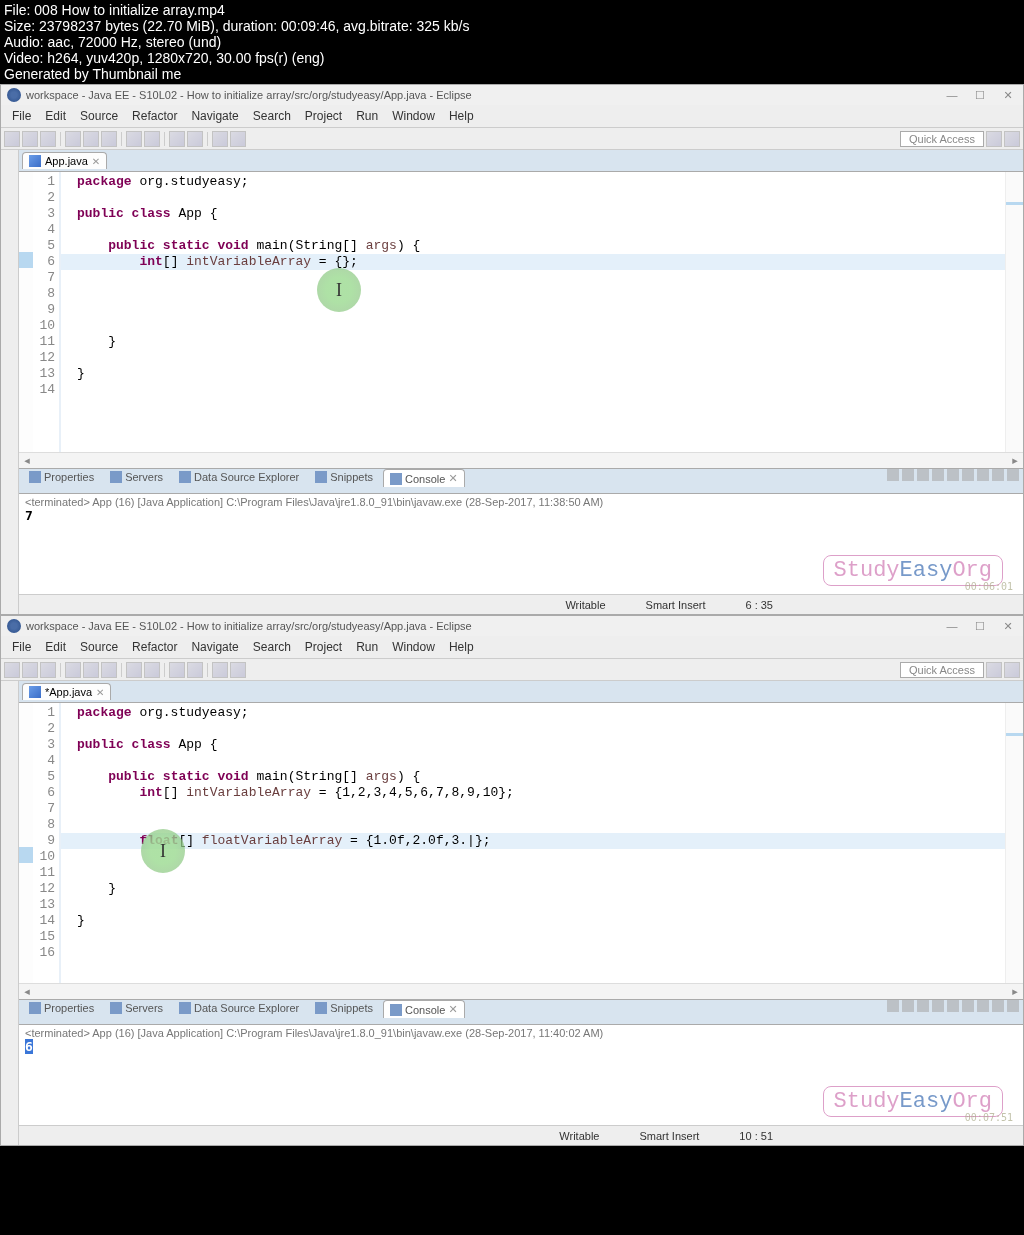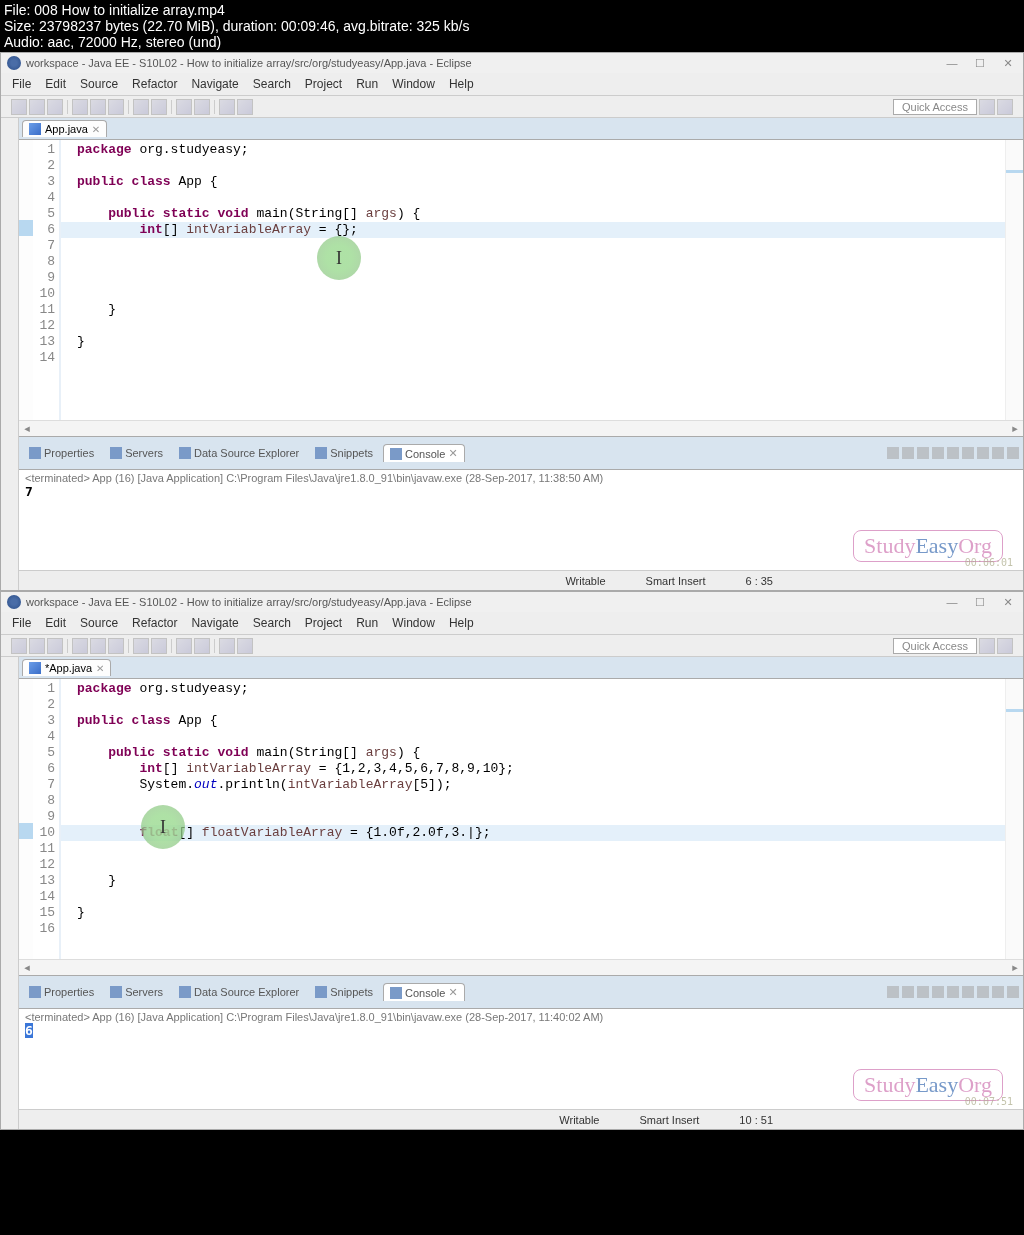--- a/index.html
+++ b/index.html
@@ -10,21 +10,21 @@
   .eclipse-window { background: #e8e8e8; border: 1px solid #aaa; margin: 0; position: relative; }
   .titlebar { display: flex; align-items: center; padding: 2px 6px; background: #f0f0f0; height: 20px; }
   .titlebar .icon { width: 14px; height: 14px; background: radial-gradient(circle,#4a6da7 30%,#2a4d87); border-radius: 50%; margin-right: 5px; }
   .titlebar .title { flex: 1; color: #555; font-size: 11px; }
   .win-controls { display: flex; gap: 10px; color: #888; }
   .win-controls span { width: 18px; text-align:center; cursor:default; }
   
   .menubar { display: flex; gap: 0; padding: 2px 4px; background: #eee; border-bottom: 1px solid #ccc; }
   .menubar .menu-item { padding: 2px 7px; color: #333; font-size: 12px; }
   
-  .toolbar { display: flex; align-items: center; padding: 2px 10px; background: #eee; border-bottom: 1px solid #ccc; height: 22px; gap: 2px; }
+  .toolbar { display: flex; align-items: center; padding: 2px 3px; background: #eee; border-bottom: 1px solid #ccc; height: 22px; gap: 2px; }
   .tb-icon { width: 16px; height: 16px; background: linear-gradient(135deg,#c8c8d8,#a8a8c8); border: 1px solid #999; opacity:0.5; }
   .tb-sep { width:1px; height:14px; background:#ccc; margin: 0 2px; }
   .toolbar .spacer { flex:1; }
   .quick-access { background:#fff; border:1px solid #aaa; padding:1px 8px; color:#888; font-size:11px; }
   
   .editor-area { display:flex; background:#fff; }
   .left-gutter { width:18px; background:#eee; border-right:1px solid #ccc; }
   .editor-content { flex:1; display:flex; flex-direction:column; }
   .editor-tabs { display:flex; background:#d8e4ef; border-bottom:1px solid #aaa; height:22px; align-items:center; }
   .editor-tab { background:#fdfdfd; border:1px solid #aaa; border-bottom:none; border-top-left-radius:4px; border-top-right-radius:4px; padding:2px 6px; display:flex; align-items:center; gap:4px; margin-left:3px; }
@@ -43,45 +43,47 @@
   .fld { color:#0000c0; font-style:italic; }
   .var { color:#6a3e3e; }
   .right-ruler { width:18px; background:#fafafa; border-left:1px solid #eee; }
   .right-ruler .mk { height:3px; background:#b8d8f0; margin-top:30px; }
   
   .cursor-indicator { position:absolute; width:44px; height:44px; border-radius:50%; background: radial-gradient(circle, rgba(160,220,150,0.85) 40%, rgba(140,200,130,0.7) 70%, transparent); display:flex; align-items:center; justify-content:center; font-family:serif; font-size:18px; color:#333; pointer-events:none; }
   
   .hscroll { height:16px; background:#f4f4f4; border-top:1px solid #ddd; display:flex; align-items:center; }
   .hscroll .arrow { width:16px; text-align:center; color:#888; }
   
-  .bottom-tabs { display:flex; background:#d8e4ef; border-top:1px solid #aaa; border-bottom:1px solid #aaa; height:34px; align-items:center; padding:0 4px; gap:4px; }
+  .bottom-tabs { display:flex; background:#d8e4ef; border-top:1px solid #aaa; border-bottom:1px solid #aaa; height:26px; align-items:flex-start; padding:0 4px; gap:4px; }
   .bottom-tab { padding:2px 6px; color:#555; font-size:11px; display:flex; align-items:center; gap:3px; }
   .bottom-tab.active { background:#fff; border:1px solid #aaa; border-bottom:none; border-top-left-radius:4px; border-top-right-radius:4px; }
   .bottom-tab .ticon { width:12px; height:12px; background:#7a9ac8; }
   .bottom-tabs .spacer { flex:1; }
   .bottom-tabs .tool-icons { display:flex; gap:3px; }
   .bottom-tabs .tool-icons span { width:12px; height:12px; background:#aaa; opacity:0.6; }
   
   .console { background:#fff; padding:2px 6px; min-height:100px; font-size:11px; color:#777; position:relative; }
   .console .output { color:#000; font-family:Consolas,monospace; font-size:13px; font-weight:bold; }
   .console .output.sel { background:#3a76d8; color:#fff; display:inline-block; }
-  .watermark { position:absolute; right:20px; bottom:8px; font-family:Liberation Serif, serif; font-size:22px; color:#d890c0; opacity:0.85; border:1px solid #d890c0; border-radius:8px; padding:2px 10px; }
+  .watermark { position:absolute; right:20px; bottom:8px; font-family:Liberation Mono, monospace; font-size:22px; color:#d890c0; opacity:0.85; border:1px solid #d890c0; border-radius:8px; padding:2px 10px; }
   .watermark .easy { color:#6088c0; }
   
   .statusbar { display:flex; background:#eee; border-top:1px solid #ccc; height:20px; align-items:center; padding:0 10px; gap:40px; color:#333; font-size:11px; }
   .statusbar .spacer{flex:1;}
   .timestamp { position:absolute; right:10px; bottom:22px; color:#aa8; font-family:monospace; font-size:10px; opacity:0.7; }
 </style>
 </head>
 <body>
 
 <div class="video-info">
   <div>File: 008 How to initialize array.mp4</div>
   <div>Size: 23798237 bytes (22.70 MiB), duration: 00:09:46, avg.bitrate: 325 kb/s</div>
   <div>Audio: aac, 72000 Hz, stereo (und)</div>
+  <div>Video: h264, yuv420p, 1280x720, 30.00 fps(r) (eng)</div>
+  <div>Generated by Thumbnail me</div>
 </div>
 
 <div id="windows-container">
   <div class="eclipse-window">
     <div class="titlebar">
       <span class="icon"></span>
       <span class="title">workspace - Java EE - S10L02 - How to initialize array/src/org/studyeasy/App.java - Eclipse</span>
       <div class="win-controls">
         <span>—</span>
         <span>☐</span>
@@ -332,21 +334,20 @@
               <div>15</div>
               <div>16</div>
             </div>
           <div class="code-lines">
             <div class="line"><span class="kw">package</span> org.studyeasy;</div>
               <div class="line"></div>
               <div class="line"><span class="kw">public class</span> App {</div>
               <div class="line"></div>
               <div class="line">    <span class="kw">public static void</span> main(String[] <span class="var">args</span>) {</div>
               <div class="line">        <span class="kw">int</span>[] <span class="var">intVariableArray</span> = {1,2,3,4,5,6,7,8,9,10};</div>
-              <div class="line">        System.<span class="fld">out</span>.println(<span class="var">intVariableArray</span>[5]);</div>
               <div class="line"></div>
               <div class="line"></div>
               <div class="line highlight">        <span class="kw">float</span>[] <span class="var">floatVariableArray</span> = {1.0f,2.0f,3.|};</div>
               <div class="line"></div>
               <div class="line"></div>
               <div class="line">    }</div>
               <div class="line"></div>
               <div class="line">}</div>
               <div class="line"></div>
               <div class="cursor-indicator" style="top: 126px; left: 80px;">I</div>

